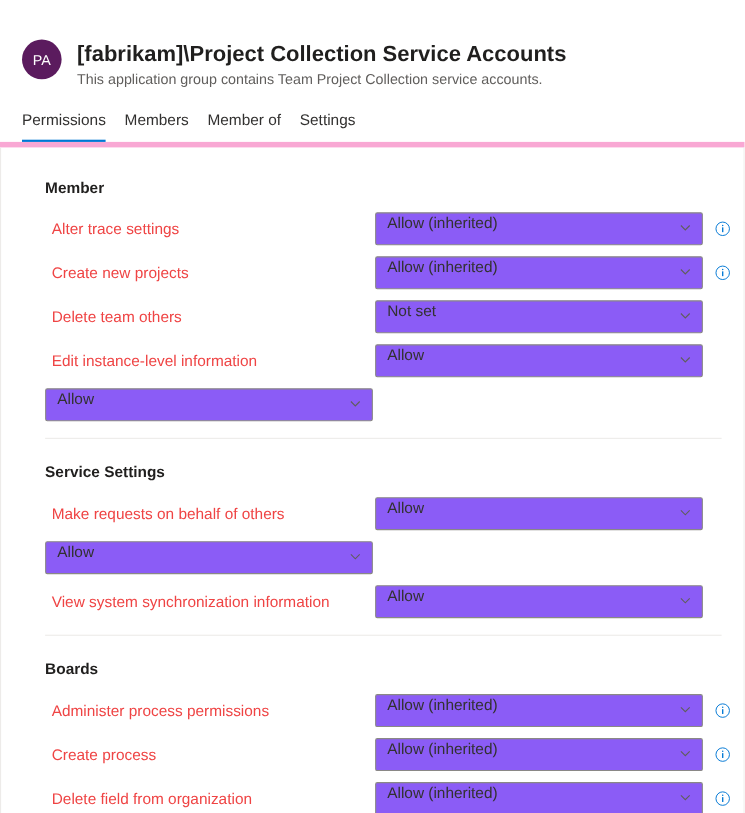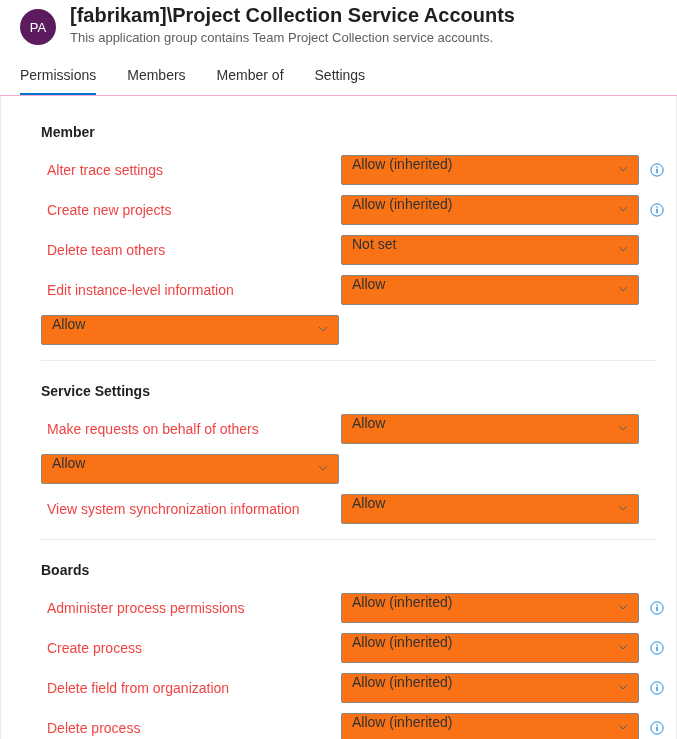--- a/index.html
+++ b/index.html
@@ -5,22 +5,22 @@
     * { box-sizing: border-box; margin: 0; padding: 0; }
     body {
       font-family: "Segoe UI", -apple-system, sans-serif;
       font-size: 14px;
       color: #323130;
       background: #fff;
       width: 677px;
     }
     .header {
       display: flex;
-      align-items: flex-end;
-      padding: 2px 20px 8px 20px;
+      align-items: flex-start;
+      padding: 36px 20px 8px 20px;
       gap: 14px;
     }
     .avatar {
       width: 36px;
       height: 36px;
       border-radius: 50%;
       background: #5b1b5e;
       color: #fff;
       display: flex;
       align-items: center;
@@ -36,23 +36,23 @@
       color: #201f1e;
       line-height: 1.3;
     }
     .subtitle {
       font-size: 13px;
       color: #605e5c;
       margin-top: 2px;
     }
     .tabs {
       display: flex;
-      gap: 31px;
+      gap: 17px;
       padding: 14px 20px 0 20px;
-      border-bottom: 1px solid #f9a8d4;
+      border-bottom: 5px solid #f9a8d4;
     }
     .tab {
       padding-bottom: 10px;
       font-size: 14px;
       color: #323130;
       cursor: pointer;
       border-bottom: 2px solid transparent;
     }
     .tab.active {
       border-bottom-color: #0078d4;
@@ -84,21 +84,21 @@
       padding-left: 6px;
     }
     .perm-select {
       width: 298px;
       height: 30px;
       border: 1px solid #8a8886;
       border-radius: 2px;
       padding: 0 30px 0 10px;
       font-size: 14px;
       color: #323130;
-      background: #f97316;
+      background: #8b5cf6;
       appearance: none;
       cursor: pointer;
       position: relative;
     }
     .select-wrap {
       position: relative;
       width: 298px;
       flex-shrink: 0;
     }
     .select-wrap .chev {

